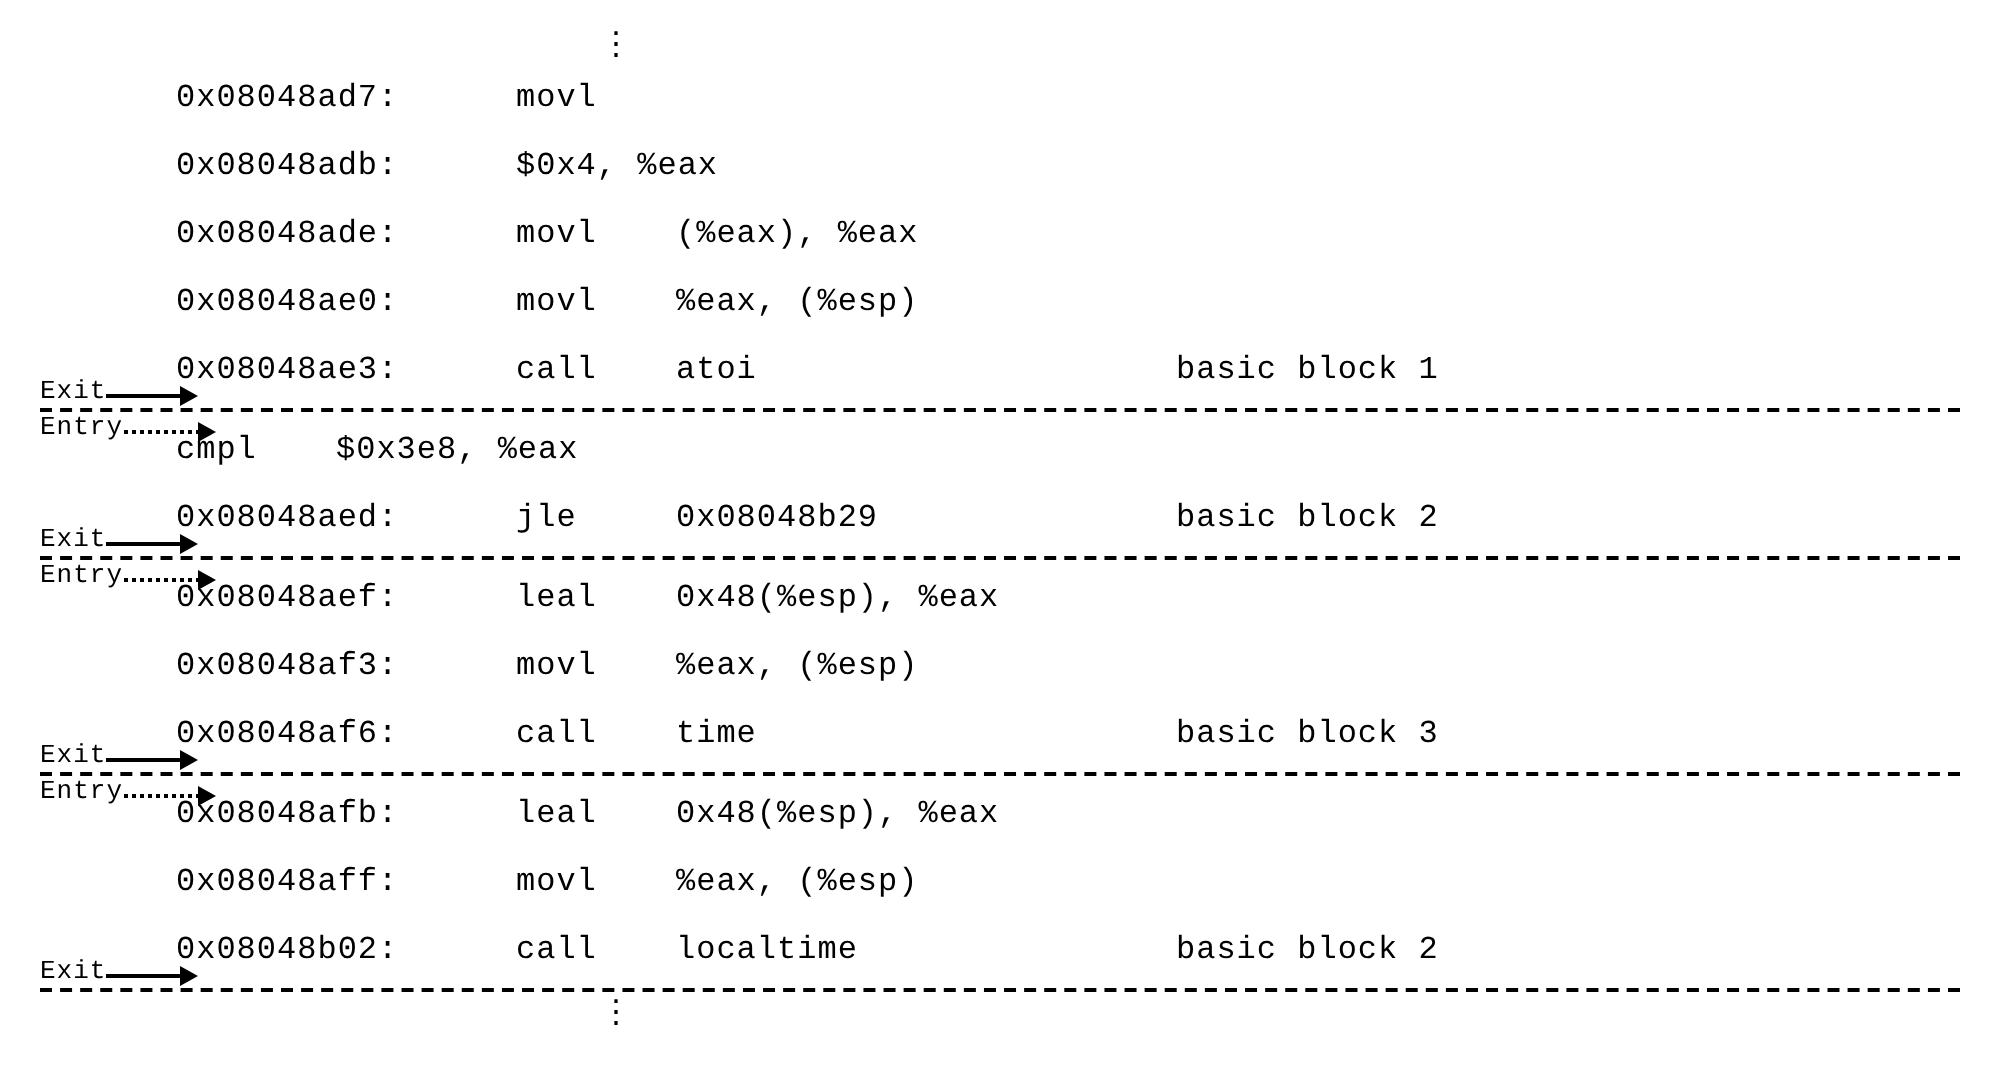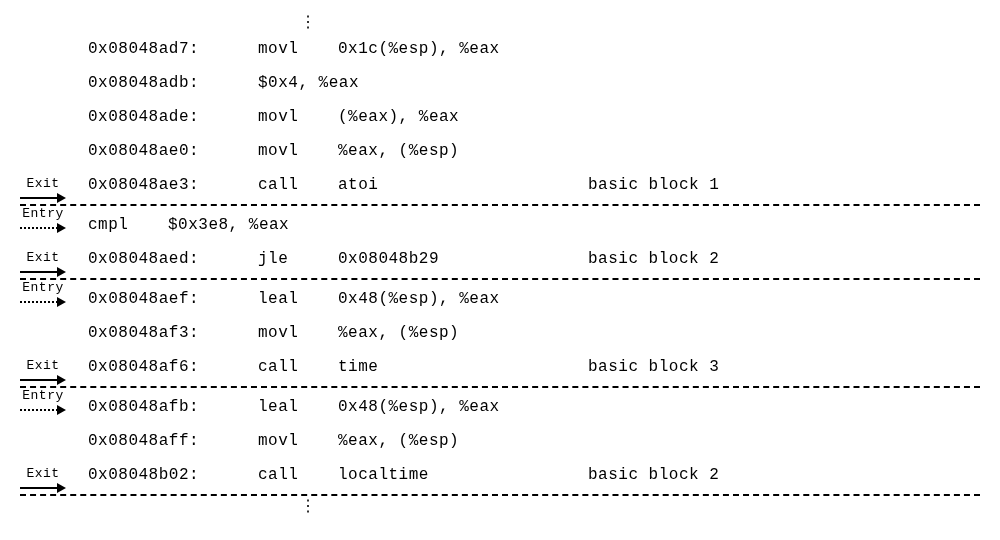--- a/index.html
+++ b/index.html
@@ -53,22 +53,22 @@
     flex: 1;
     text-align: left;
     font-weight: normal;
   }
   .pin {
     position: absolute;
     left: 0;
     font-size: 13px;
     line-height: 14px;
     display: flex;
-    flex-direction: column;
-    align-items: center;
+    flex-direction: row;
+    align-items: flex-end;
   }
   .pin-top { top: -1px; }
   .pin-bot { bottom: -1px; }
   .arrow {
     width: 46px;
     height: 10px;
     position: relative;
     margin-top: 2px;
   }
   .arrow::before {
@@ -94,21 +94,20 @@
 <body>
 
 <div class="ellipsis">⋮</div>
 
 <div class="block-container" id="blocks">
     <div class="block">
       <div class="row">
         <div class="gutter"></div>
         <div class="addr">0x08048ad7:</div>
         <div class="mnem">movl</div>
-        <div class="args">0x1c(%esp), %eax</div>
         <div class="label"></div>
       </div>
       <div class="row">
         <div class="gutter"></div>
         <div class="addr">0x08048adb:</div>
         <div class="args">$0x4, %eax</div>
         <div class="label"></div>
       </div>
       <div class="row">
         <div class="gutter"></div>

